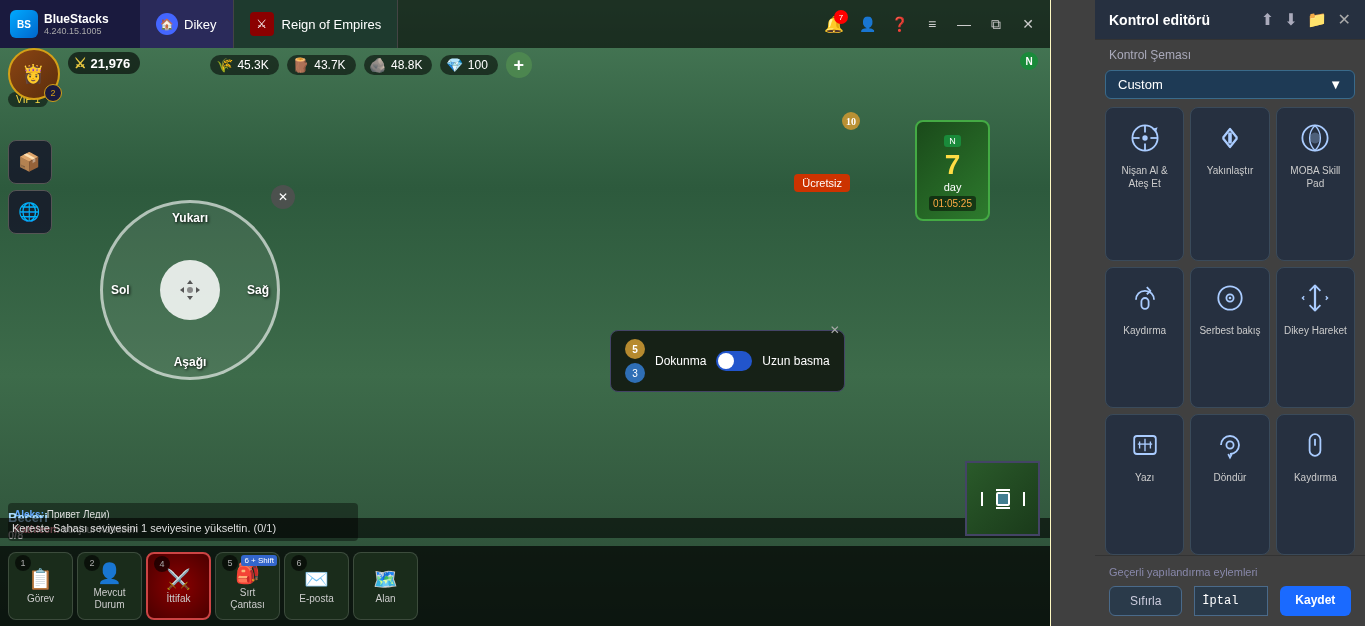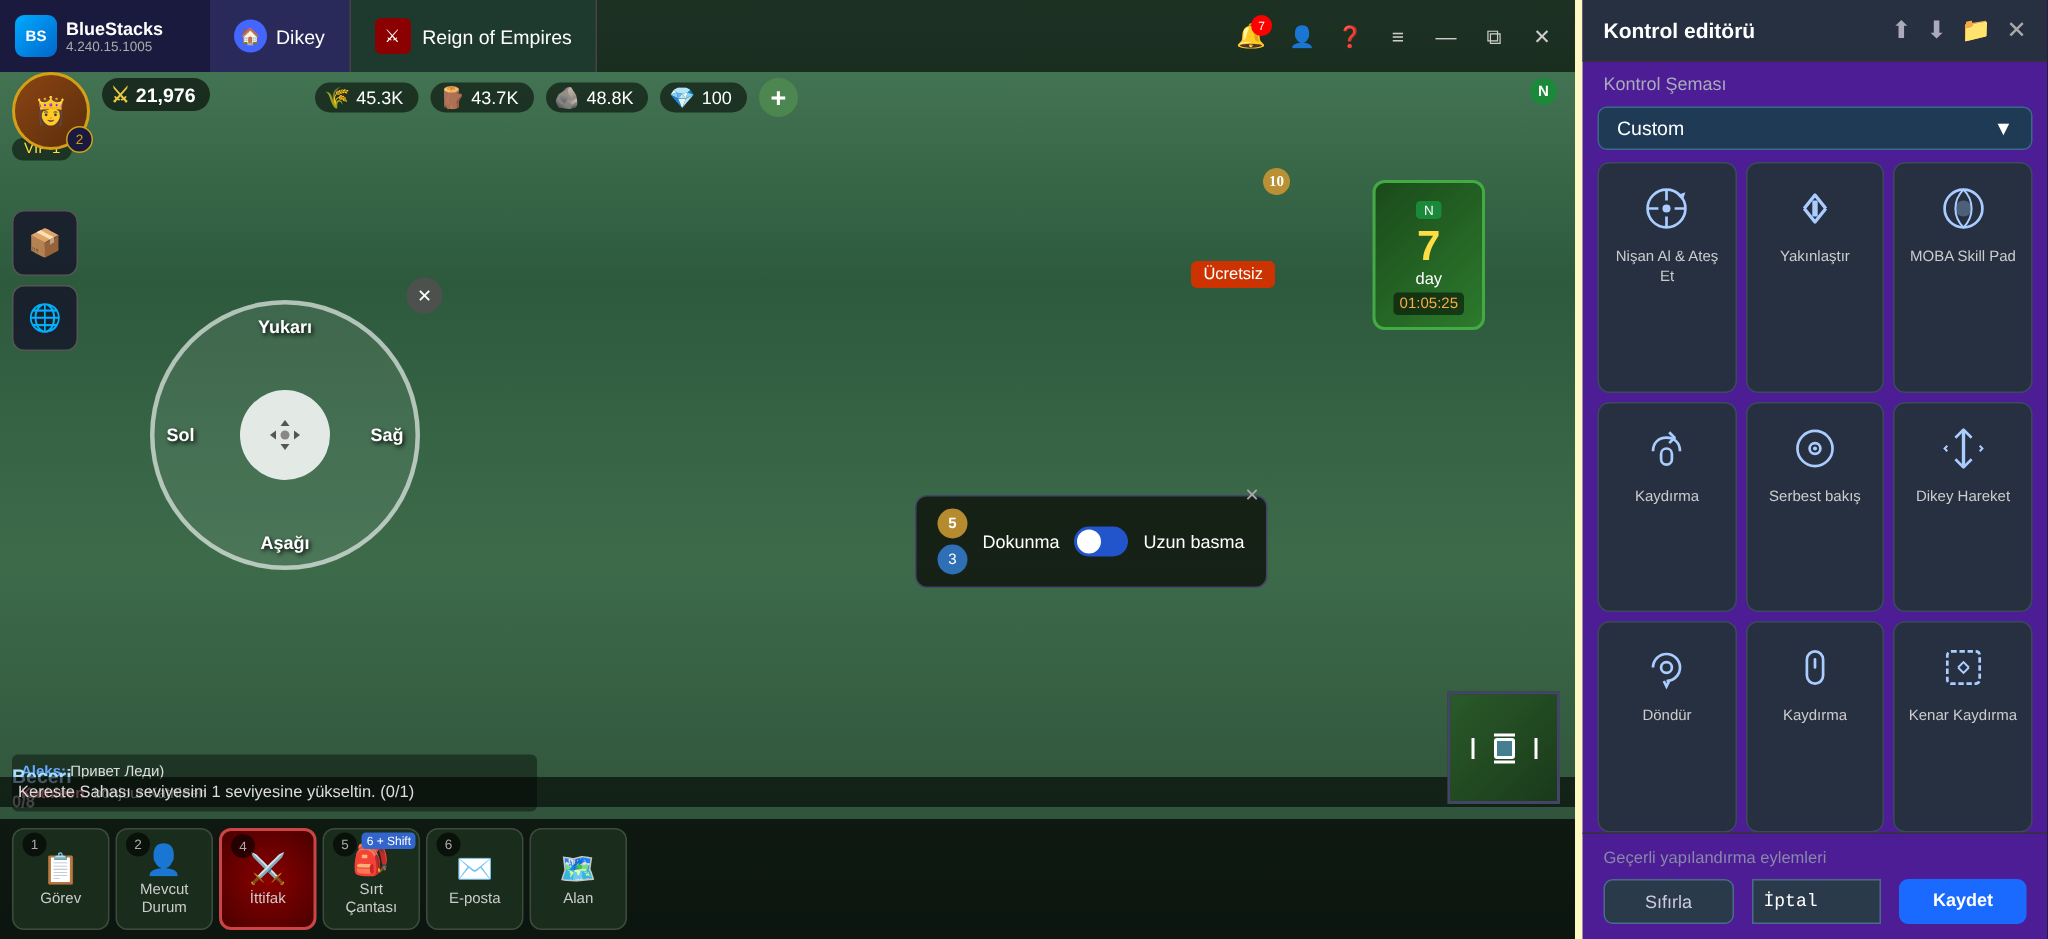--- a/index.html
+++ b/index.html
@@ -395,25 +395,26 @@
       color: #ddd; font-size: 11px;
       padding: 4px 12px;
       z-index: 9;
       white-space: nowrap;
     }
 
     
     .right-panel {
       width: 315px;
       height: 626px;
-      background: #4c1d95;
+      background: #404040;
       display: flex;
       flex-direction: column;
       flex-shrink: 0;
-      border-left: 5px solid #fef9c3;
+      border-left: 1px solid #fef9c3;
+      padding-left: 44px;
     }
 
     .panel-titlebar {
       display: flex;
       align-items: center;
       justify-content: space-between;
       background: #263040;
       padding: 10px 14px;
       border-bottom: 1px solid #333;
     }
@@ -778,20 +779,30 @@
         <svg viewBox="0 0 40 40" fill="none">
           <line x1="20" y1="6" x2="20" y2="34" stroke="#aaccff" stroke-width="2.5"></line>
           <path d="M14 12 L20 6 L26 12" stroke="#aaccff" stroke-width="2" stroke-linejoin="round" fill="none"></path>
           <path d="M14 28 L20 34 L26 28" stroke="#aaccff" stroke-width="2" stroke-linejoin="round" fill="none"></path>
           <path d="M8 18 L6 20 L8 22 M32 18 L34 20 L32 22" stroke="#aaccff" stroke-width="1.5" fill="none"></path>
         </svg>
       </div>
       <div class="ctrl-label">Dikey Hareket</div>
     </div>
 
+    <div class="ctrl-item">
+      <div class="ctrl-icon icon-text">
+        <svg viewBox="0 0 40 40" fill="none">
+          <rect x="8" y="10" width="24" height="20" rx="3" stroke="#aaccff" stroke-width="2"></rect>
+          <path d="M14 16 L14 24 M26 16 L26 24 M20 13 L20 27" stroke="#aaccff" stroke-width="1.5"></path>
+          <path d="M12 19 L28 19" stroke="#aaccff" stroke-width="1.5"></path>
+        </svg>
+      </div>
+      <div class="ctrl-label">Yazı</div>
+    </div>
 
     <div class="ctrl-item">
       <div class="ctrl-icon icon-rotate">
         <svg viewBox="0 0 40 40" fill="none">
           <path d="M10 20 A10 10 0 1 1 20 30" stroke="#aaccff" stroke-width="2" fill="none"></path>
           <circle cx="20" cy="20" r="4" stroke="#aaccff" stroke-width="2"></circle>
           <path d="M18 30 L20 34 L22 30" stroke="#aaccff" stroke-width="2" fill="none"></path>
         </svg>
       </div>
       <div class="ctrl-label">Döndür</div>
@@ -800,30 +811,20 @@
     <div class="ctrl-item">
       <div class="ctrl-icon icon-scroll">
         <svg viewBox="0 0 40 40" fill="none">
           <rect x="14" y="8" width="12" height="24" rx="6" stroke="#aaccff" stroke-width="2"></rect>
           <line x1="20" y1="14" x2="20" y2="20" stroke="#aaccff" stroke-width="2" stroke-linecap="round"></line>
         </svg>
       </div>
       <div class="ctrl-label">Kaydırma</div>
     </div>
 
-    <div class="ctrl-item">
-      <div class="ctrl-icon icon-edgescroll">
-        <svg viewBox="0 0 40 40" fill="none">
-          <rect x="8" y="8" width="24" height="24" rx="3" stroke="#aaccff" stroke-width="2" stroke-dasharray="4 2"></rect>
-          <path d="M16 20 L20 16 L24 20" stroke="#aaccff" stroke-width="1.5" fill="none"></path>
-          <path d="M16 20 L20 24 L24 20" stroke="#aaccff" stroke-width="1.5" fill="none"></path>
-        </svg>
-      </div>
-      <div class="ctrl-label">Kenar Kaydırma</div>
-    </div>
 
   </div>
 
   <div class="panel-bottom">
     <div class="panel-bottom-label">Geçerli yapılandırma eylemleri</div>
     <div class="panel-bottom-btns">
       <div class="btn-reset">Sıfırla</div>
       <div class="btn-cancel">İptal</div>
       <div class="btn-save">Kaydet</div>
     </div>

